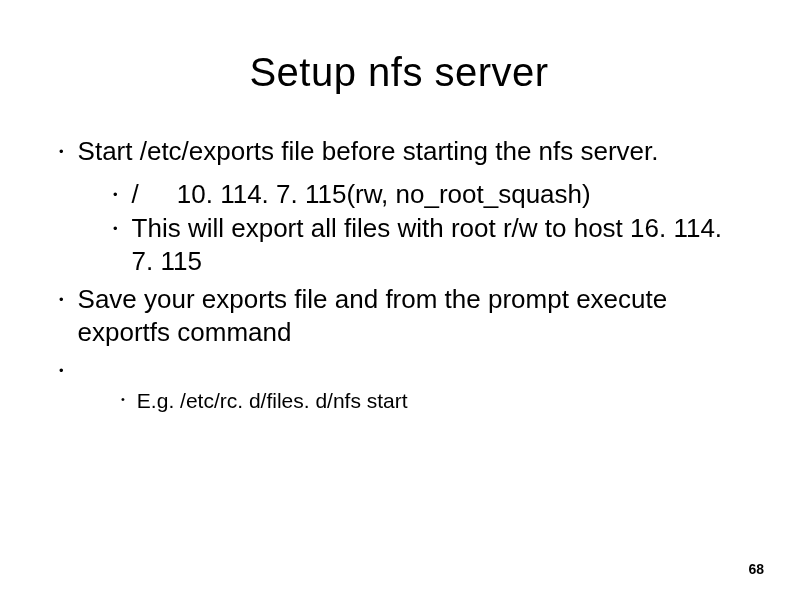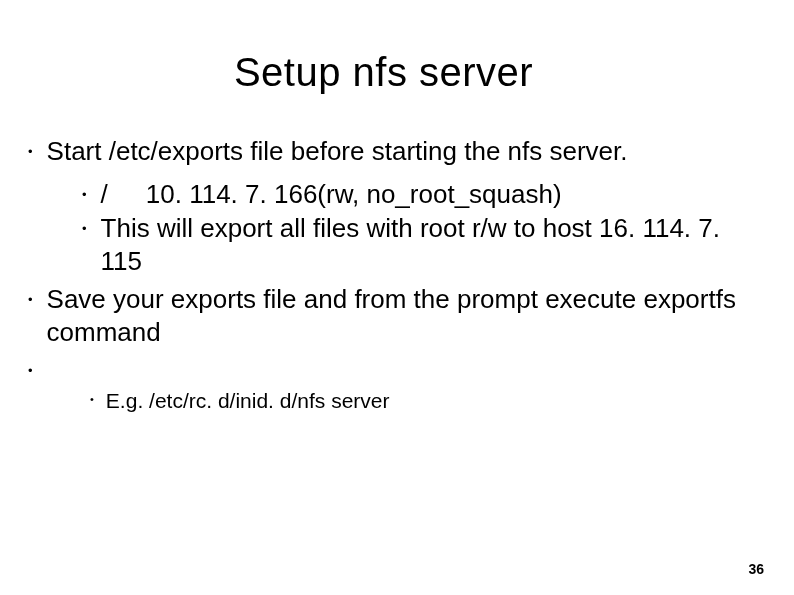--- a/index.html
+++ b/index.html
@@ -1,17 +1,17 @@
 <!DOCTYPE html>
 <html><head>
   <meta charset="utf-8">
   <style>
     * { margin: 0; padding: 0; box-sizing: border-box; }
     html, body { width: 794px; height: 595px; background: #fff; font-family: Arial, Helvetica, sans-serif; color: #000; }
-    .slide { width: 794px; height: 595px; position: relative; padding: 50px 55px 20px 28px; }
+    .slide { width: 794px; height: 595px; position: relative; padding: 50px 55px 20px 59px; }
     .title { font-size: 40px; font-weight: 400; text-align: center; margin-bottom: 40px; letter-spacing: 0.5px; }
     ul.outer { list-style: none; }
     ul.inner { list-style: none; }
     .li-row { display: flex; align-items: flex-start; }
     .bullet { flex: 0 0 auto; font-size: 13px; line-height: 1; padding-top: 10px; padding-right: 14px; }
     .bullet-inner { flex: 0 0 auto; font-size: 13px; line-height: 1; padding-top: 10px; padding-right: 14px; }
     .bullet-inner-sm { flex: 0 0 auto; font-size: 11px; line-height: 1; padding-top: 7px; padding-right: 12px; }
     .txt-outer { font-size: 26px; line-height: 1.25; }
     .txt-inner { font-size: 26px; line-height: 1.25; }
     .txt-inner-sm { font-size: 21px; line-height: 1.3; }
@@ -33,21 +33,21 @@
 
     <li>
       <div class="li-row">
         <span class="bullet">•</span>
         <span class="txt-outer">Start /etc/exports file before starting the nfs server.</span>
       </div>
       <ul class="inner indent-1">
         <li>
           <div class="li-row">
             <span class="bullet-inner">•</span>
-            <span class="txt-inner"><span>/</span><span class="space-wide"></span><span>10. 114. 7. 166(rw, no_root_squash)</span></span>
+            <span class="txt-inner"><span>/</span><span class="space-wide"></span><span>10. 114. 7. 115(rw, no_root_squash)</span></span>
           </div>
         </li>
         <li>
           <div class="li-row">
             <span class="bullet-inner">•</span>
             <span class="txt-inner">This will export all files with root r/w to host 16. 114. 7. 115</span>
           </div>
         </li>
       </ul>
     </li>
@@ -60,22 +60,22 @@
     </li>
 
     <li>
       <div class="li-row">
         <span class="bullet">•</span>
       </div>
       <ul class="inner indent-2">
         <li>
           <div class="li-row">
             <span class="bullet-inner-sm">•</span>
-            <span class="txt-inner-sm">E.g. /etc/rc. d/inid. d/nfs server</span>
+            <span class="txt-inner-sm">E.g. /etc/rc. d/files. d/nfs start</span>
           </div>
         </li>
       </ul>
     </li>
 
   </ul>
 
-  <div class="page-num">36</div>
+  <div class="page-num">68</div>
 </div>
 
 </body></html>

